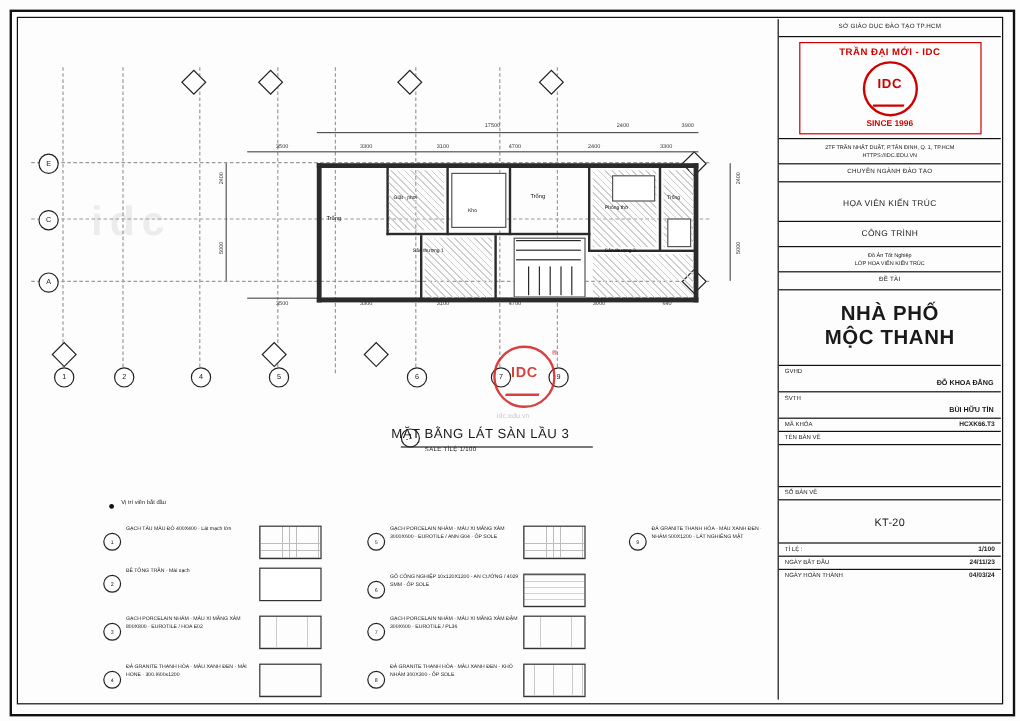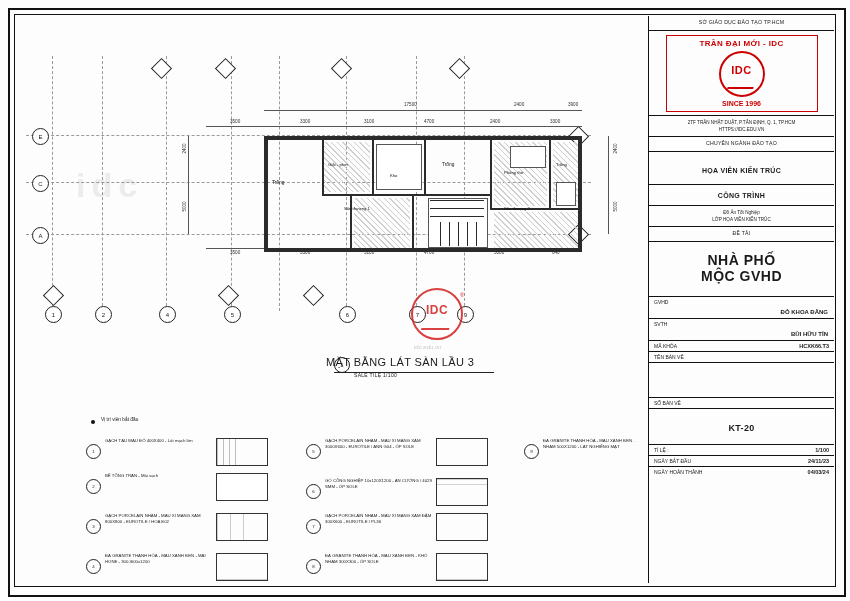--- a/index.html
+++ b/index.html
@@ -11,22 +11,22 @@
   .sheet{position:absolute;left:0;top:0;width:850px;height:601px;background:#fdfdfd;}
   .outer-border{position:absolute;left:8px;top:8px;width:834px;height:585px;border:2px solid #111;}
   .inner-border{position:absolute;left:14px;top:14px;width:820px;height:571px;border:1px solid #111;}
 
   
   .titleblock{position:absolute;right:16px;top:16px;width:186px;height:567px;border-left:1px solid #111;box-sizing:border-box;}
   .tb-row{border-bottom:1px solid #111;box-sizing:border-box;text-align:center;}
   .tb-pad{padding:3px 4px;}
   .tb-small{font-size:5.2px;letter-spacing:.2px;line-height:1.5;}
   .tb-xsmall{font-size:4.6px;line-height:1.55;}
-  .tb-mid{font-size:7px;font-weight:bold;letter-spacing:.3px;}
-  .tb-big{font-size:14px;font-weight:bold;letter-spacing:.5px;}
+  .tb-mid{font-size:7px;font-weight:normal;letter-spacing:.3px;}
+  .tb-big{font-size:17px;font-weight:bold;letter-spacing:.5px;}
   .logo-box{border:1px solid #c00;margin:4px auto 3px;width:150px;padding:3px 0 4px;}
   .logo-name{color:#c00;font-weight:bold;font-size:8px;letter-spacing:.4px;}
   .logo-mark{width:42px;height:42px;border:2px solid #c00;border-radius:50%;margin:3px auto;position:relative;}
   .logo-mark span{position:absolute;left:0;right:0;top:11px;font-size:11px;font-weight:bold;color:#c00;letter-spacing:.5px;}
   .logo-mark:after{content:"";position:absolute;left:8px;right:8px;top:24px;height:10px;border-bottom:2px solid #c00;transform:skewX(-18deg);}
   .logo-since{color:#c00;font-weight:bold;font-size:7px;margin-top:2px;}
   .tb-label{font-size:5px;text-align:left;padding:2px 5px;}
   .tb-val{font-size:6px;font-weight:bold;text-align:right;padding:2px 6px 3px;}
   .tb-hrow{display:flex;align-items:center;justify-content:space-between;padding:2px 5px;font-size:5px;border-bottom:1px solid #111;}
   .tb-hrow b{font-size:5.5px;}
@@ -293,21 +293,21 @@
 
     <div class="tb-row tb-pad tb-mid" style="padding:7px 4px 6px;">CÔNG TRÌNH</div>
     <div class="tb-row tb-pad tb-xsmall">
       <div>Đồ Án Tốt Nghiệp</div>
       <div>LỚP HỌA VIÊN KIẾN TRÚC</div>
     </div>
 
     <div class="tb-row tb-pad tb-small">ĐỀ TÀI</div>
     <div class="tb-row" style="padding:10px 4px 12px;">
       <div class="tb-big">NHÀ PHỐ</div>
-      <div class="tb-big">MỘC GVHD</div>
+      <div class="tb-big">MỘC THANH</div>
     </div>
 
     <div class="tb-row">
       <div class="tb-label">GVHD</div>
       <div class="tb-val">ĐỖ KHOA ĐĂNG</div>
     </div>
     <div class="tb-row">
       <div class="tb-label">SVTH</div>
       <div class="tb-val">BÙI HỮU TÍN</div>
     </div>

